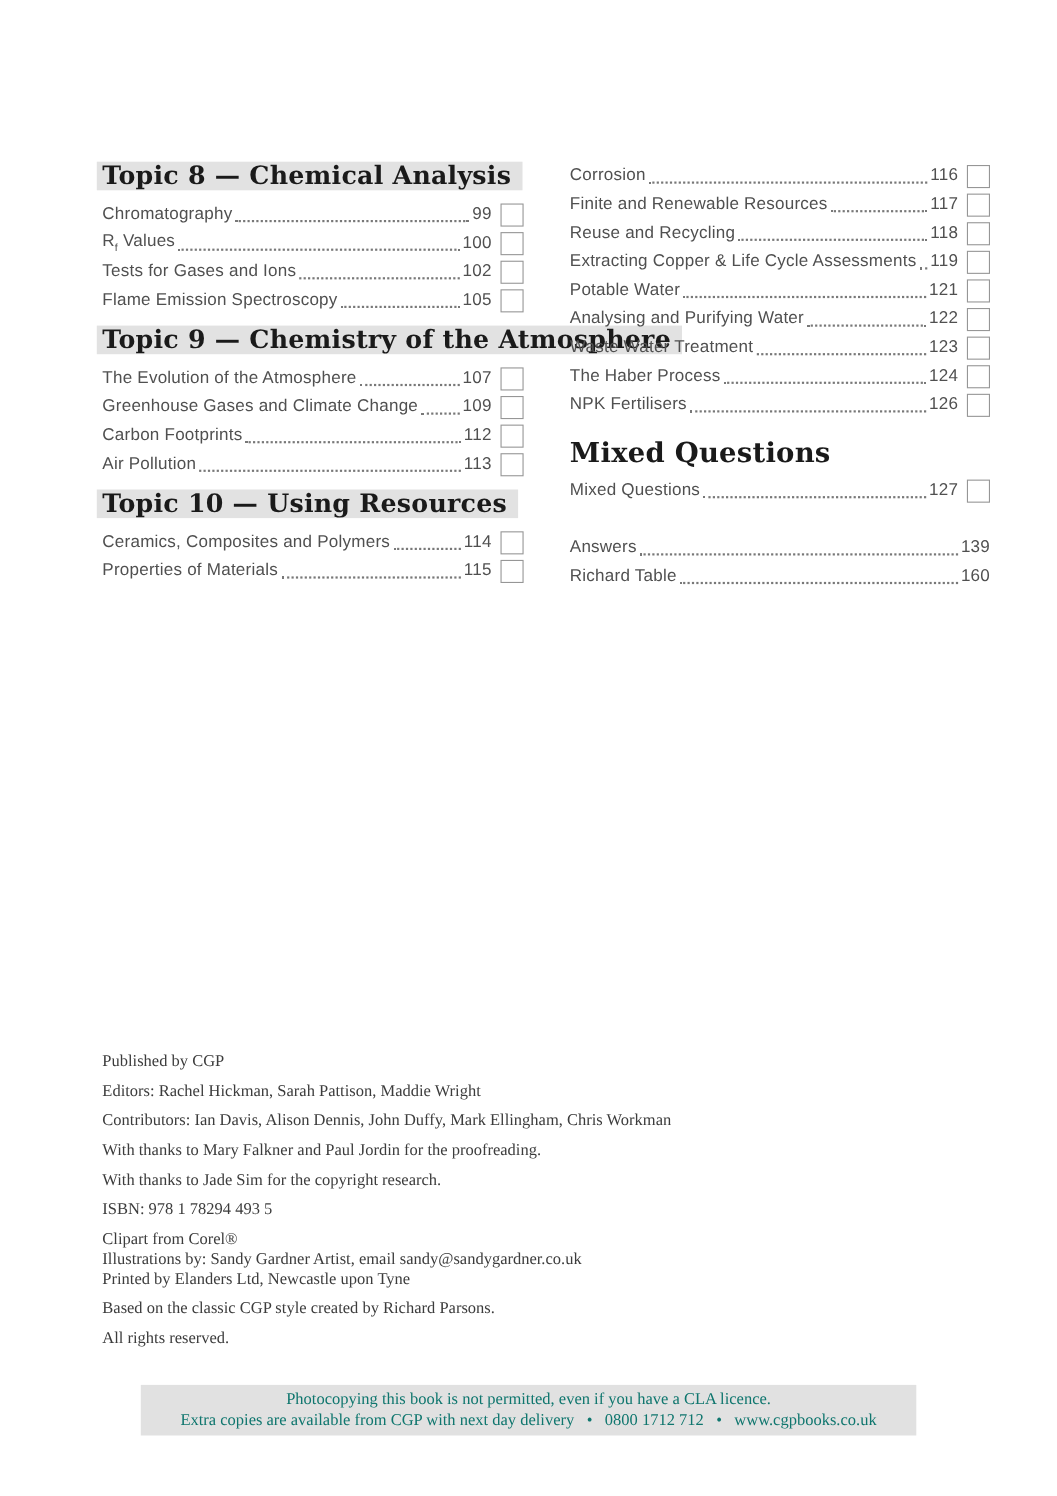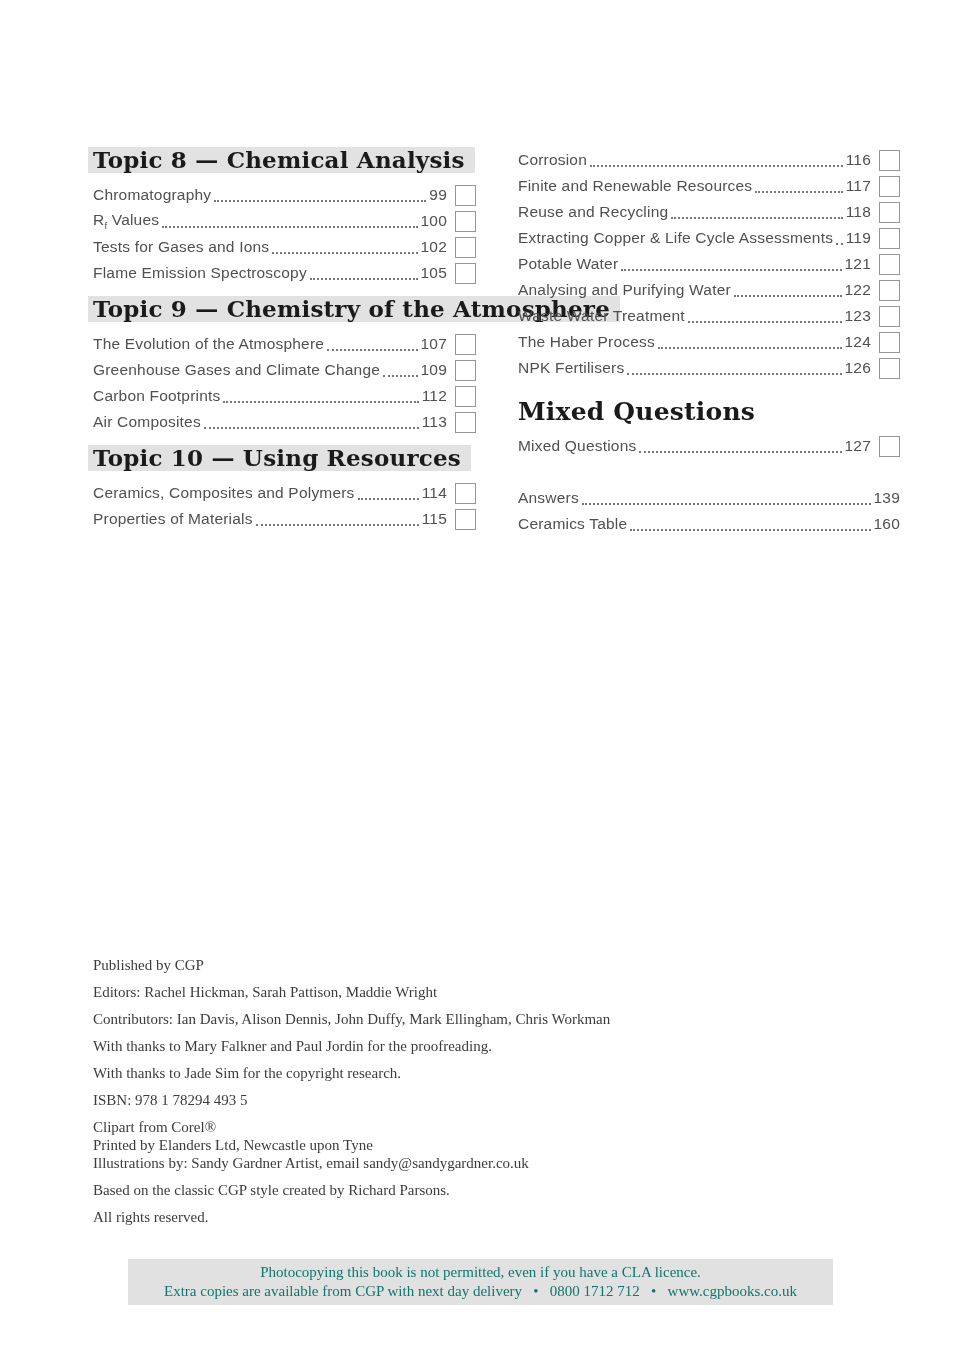--- a/index.html
+++ b/index.html
@@ -138,21 +138,21 @@
           <span class="toc-label">Greenhouse Gases and Climate Change</span>
           <span class="leader"></span>
           <span class="toc-page">109</span>
           <span class="checkbox"></span>
         </div><div class="toc-row">
           <span class="toc-label">Carbon Footprints</span>
           <span class="leader"></span>
           <span class="toc-page">112</span>
           <span class="checkbox"></span>
         </div><div class="toc-row">
-          <span class="toc-label">Air Composites</span>
+          <span class="toc-label">Air Pollution</span>
           <span class="leader"></span>
           <span class="toc-page">113</span>
           <span class="checkbox"></span>
         </div></div>
       <div class="toc-section"><h2 class="topic-header" style="margin: 0px 0px 9px -5px;">Topic 10 — Using Resources</h2><div class="toc-row">
           <span class="toc-label">Ceramics, Composites and Polymers</span>
           <span class="leader"></span>
           <span class="toc-page">114</span>
           <span class="checkbox"></span>
         </div><div class="toc-row">
@@ -229,21 +229,21 @@
           <span class="checkbox"></span>
         </div>
       </div>
     <div id="end-rows" class="end-rows">
         <div class="toc-row">
           <span class="toc-label">Answers</span>
           <span class="leader"></span>
           <span class="toc-page">139</span>
         </div>
         <div class="toc-row">
-          <span class="toc-label">Ceramics Table</span>
+          <span class="toc-label">Richard Table</span>
           <span class="leader"></span>
           <span class="toc-page">160</span>
         </div>
       </div>
   </div>
 
   <div class="colophon" id="colophon">
       <div class="para">
         <div class="line">Published by CGP</div>
       </div>
@@ -257,22 +257,22 @@
         <div class="line">With thanks to Mary Falkner and Paul Jordin for the proofreading.</div>
       </div>
       <div class="para">
         <div class="line">With thanks to Jade Sim for the copyright research.</div>
       </div>
       <div class="para">
         <div class="line">ISBN: 978 1 78294 493 5</div>
       </div>
       <div class="para">
         <div class="line">Clipart from Corel®</div>
+        <div class="line">Illustrations by: Sandy Gardner Artist, email sandy@sandygardner.co.uk</div>
         <div class="line">Printed by Elanders Ltd, Newcastle upon Tyne</div>
-        <div class="line">Illustrations by: Sandy Gardner Artist, email sandy@sandygardner.co.uk</div>
       </div>
       <div class="para">
         <div class="line">Based on the classic CGP style created by Richard Parsons.</div>
       </div>
       <div class="para">
         <div class="line">All rights reserved.</div>
       </div>
     </div>
 
   <div class="footer-bar">

